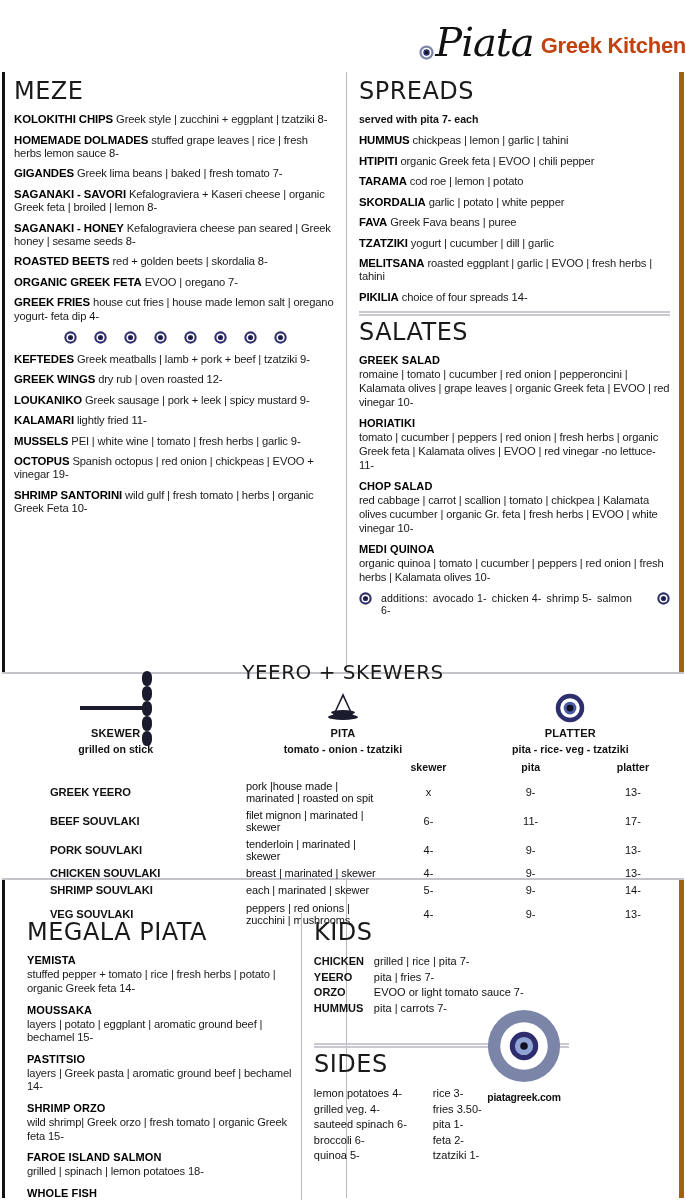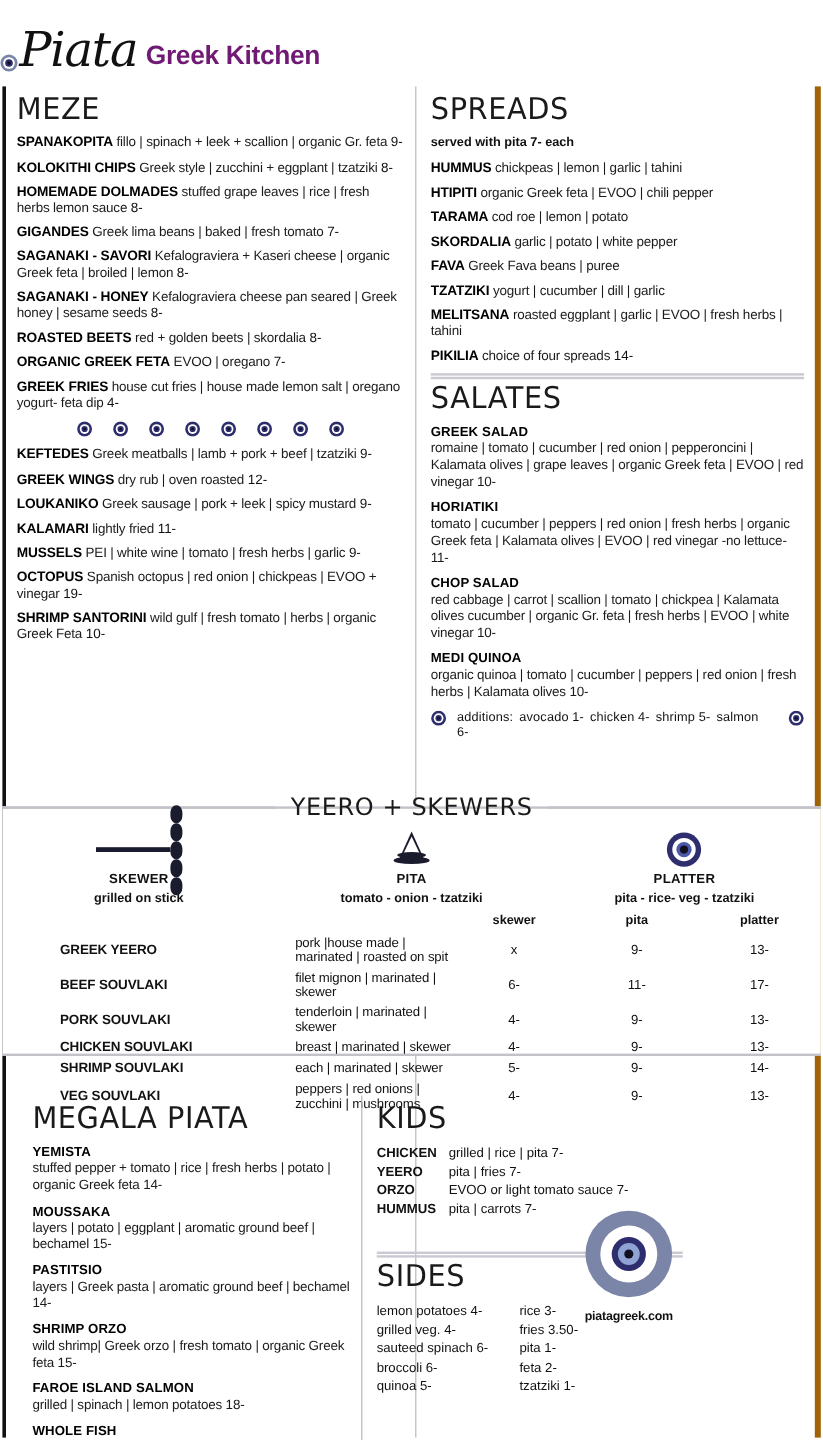--- a/index.html
+++ b/index.html
@@ -14,21 +14,21 @@
     position: relative;
     width: 686px; height: 1200px;
     background: #fff;
   }
 
   
   .header {
     height: 72px;
     display: flex;
     align-items: center;
-    justify-content: flex-start;
+    justify-content: flex-end;
     gap: 6px;
     padding-top: 12px;
   }
   .brand-wrap { display: flex; align-items: flex-end; gap: 7px; }
   .brand-script {
     font-family: "DejaVu Serif", serif;
     font-style: italic;
     font-size: 40px;
     font-weight: 400;
     letter-spacing: -1px;
@@ -40,21 +40,21 @@
   .brand-eye {
     position: absolute;
     left: 0; bottom: 2px;
     width: 15px; height: 15px;
   }
   .brand-kitchen {
     font-family: "Liberation Sans", sans-serif;
     font-size: 22px;
     font-weight: 700;
     letter-spacing: -0.3px;
-    color: #701a75;
+    color: #c2410c;
     padding-bottom: 3px;
   }
 
   
   .frame {
     position: absolute;
     left: 2px; top: 72px;
     width: 682px; height: 1126px;
     border-left: 3px solid #111;
     border-right: 5px solid #a16207;
@@ -225,21 +225,20 @@
       <div class="brand-kitchen">Greek Kitchen</div>
     </div>
   </div>
 
   <div class="frame">
     <div class="cols">
 
       <div class="col-left">
         <div class="sec-title">MEZE</div>
         <div id="meze-list">
-            <div class="item item-inline"><span class="nm">SPANAKOPITA</span><span class="ds">  fillo | spinach + leek + scallion | organic Gr. feta  </span><span class="pr">9-</span></div>
             <div class="item item-inline"><span class="nm">KOLOKITHI CHIPS</span><span class="ds">  Greek style | zucchini + eggplant | tzatziki  </span><span class="pr">8-</span></div>
             <div class="item item-inline"><span class="nm">HOMEMADE DOLMADES</span><span class="ds">  stuffed grape leaves | rice | fresh herbs lemon sauce  </span><span class="pr">8-</span></div>
             <div class="item item-inline"><span class="nm">GIGANDES</span><span class="ds">  Greek lima beans | baked | fresh tomato  </span><span class="pr">7-</span></div>
             <div class="item item-inline"><span class="nm">SAGANAKI - SAVORI</span><span class="ds">  Kefalograviera + Kaseri cheese | organic Greek feta | broiled | lemon  </span><span class="pr">8-</span></div>
             <div class="item item-inline"><span class="nm">SAGANAKI - HONEY</span><span class="ds">  Kefalograviera cheese pan seared | Greek honey | sesame seeds  </span><span class="pr">8-</span></div>
             <div class="item item-inline"><span class="nm">ROASTED BEETS</span><span class="ds">  red + golden beets | skordalia  </span><span class="pr">8-</span></div>
             <div class="item item-inline"><span class="nm">ORGANIC GREEK FETA</span><span class="ds">  EVOO | oregano  </span><span class="pr">7-</span></div>
             <div class="item item-inline"><span class="nm">GREEK FRIES</span><span class="ds">  house cut fries | house made lemon salt | oregano yogurt- feta dip  </span><span class="pr">4-</span></div>
           </div>
         <div class="eye-row" id="eye-row">

